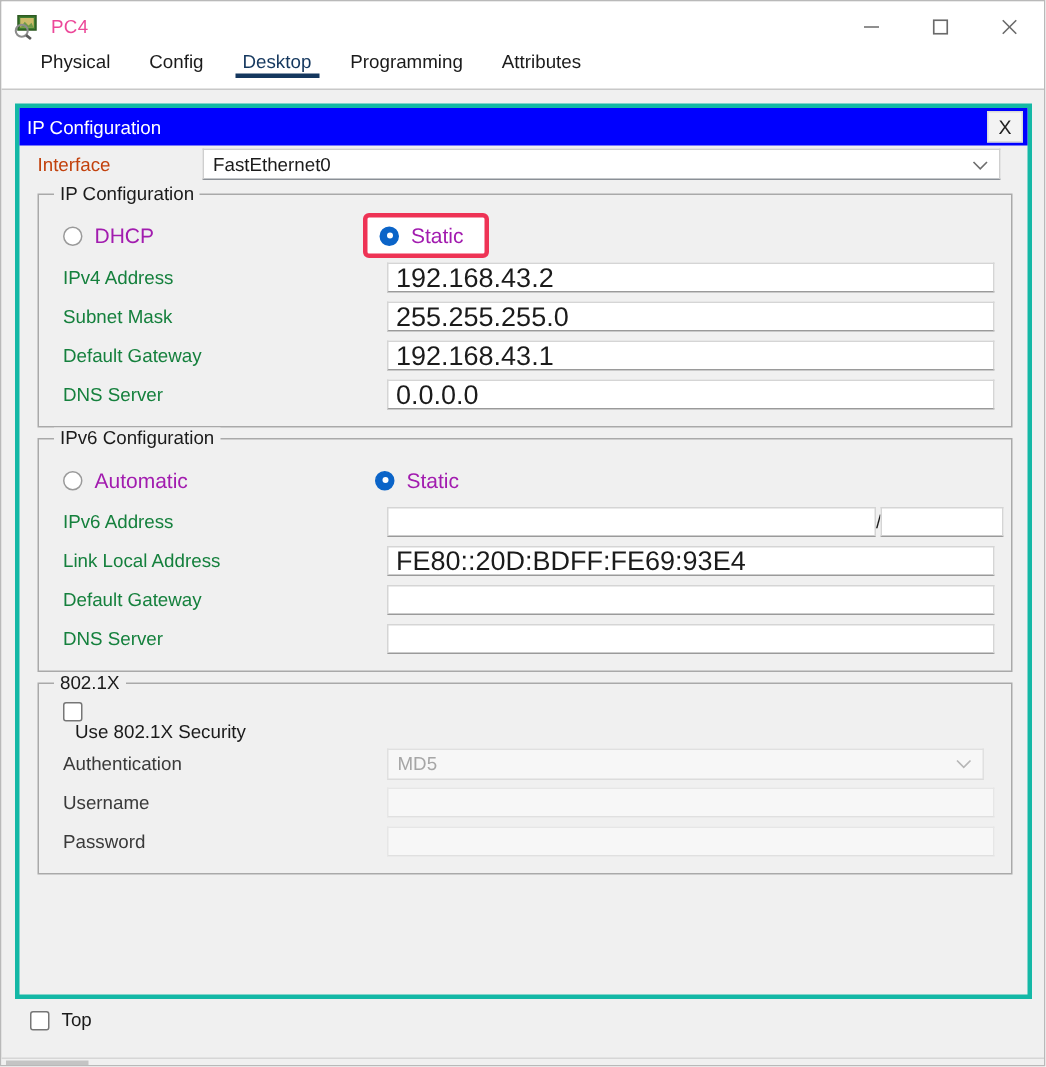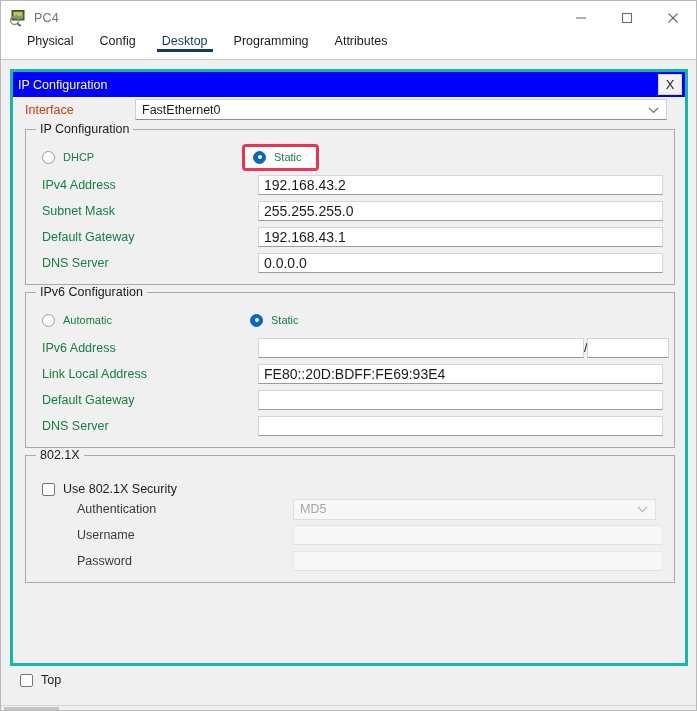--- a/index.html
+++ b/index.html
@@ -29,21 +29,21 @@
     position: relative;
   }
   .title-icon {
     width: 18px; height: 18px;
     margin-left: 7px; margin-right: 8px;
     position: relative;
     flex: 0 0 auto;
   }
   .title-text {
     font-size: 12.5px;
-    color: #737373;
+    color: #ec4899;
     letter-spacing: .2px;
   }
   .win-controls {
     position: absolute; right: 0; top: 0;
     height: 33px; display: flex;
   }
   .win-btn {
     width: 46px; height: 33px;
     display: flex; align-items: center; justify-content: center;
     color: #5a5a5a;
@@ -175,28 +175,28 @@
   .field-row {
     display: flex; align-items: center;
     height: 26px;
     padding-left: 16px;
   }
   .field-label {
     font-size: 12.5px; color: #15803d;
     width: 216px;
     flex: 0 0 auto;
   }
-  .field-label.dim { color: #3a3a3a; margin-left: 35px; }
+  .field-label.dim { color: #3a3a3a; }
 
   .textfield {
     height: 20px;
     background: #ffffff;
     border: 1px solid #d5d5d5;
     border-bottom: 1px solid #9a9a9a;
-    font-size: 14px;
+    font-size: 18px;
     color: #1b1b1b;
     display: flex; align-items: center;
     padding: 0 5px;
     flex: 1 1 auto;
     margin-right: 11px;
   }
   .textfield.disabled {
     background: #f7f7f7;
     border: 1px solid #e6e6e6;
     border-bottom: 1px solid #e0e0e0;
@@ -230,43 +230,44 @@
   }
   .radio.checked::after {
     content: "";
     position: absolute;
     left: 3.5px; top: 3.5px;
     width: 4px; height: 4px;
     border-radius: 50%;
     background: #ffffff;
   }
   .radio-label {
-    font-size: 11px; color: #15803d;
+    font-size: 14px; color: #a21caf;
     margin-left: 8px;
     white-space: nowrap;
   }
   .radio-opt { display: flex; align-items: center; }
   .radio-opt.first { width: 200px; }
 
   .static-wrap {
     position: relative;
     display: flex; align-items: center;
     padding: 4px 14px 4px 8px;
   }
   .static-wrap.highlight {
     border: 3px solid #ee3355;
     border-radius: 4px;
     background: #ffffff;
   }
 
   
   .cb-row {
-    display: flex; align-items: flex-end;
+    display: flex; align-items: flex-start;
     height: 28px;
     padding-left: 16px;
+    flex-direction: column;
   }
   .checkbox {
     width: 13px; height: 13px;
     border: 1px solid #767676;
     border-radius: 2px;
     background: #ffffff;
     flex: 0 0 auto;
   }
   .cb-label {
     font-size: 12.5px; color: #1b1b1b;

